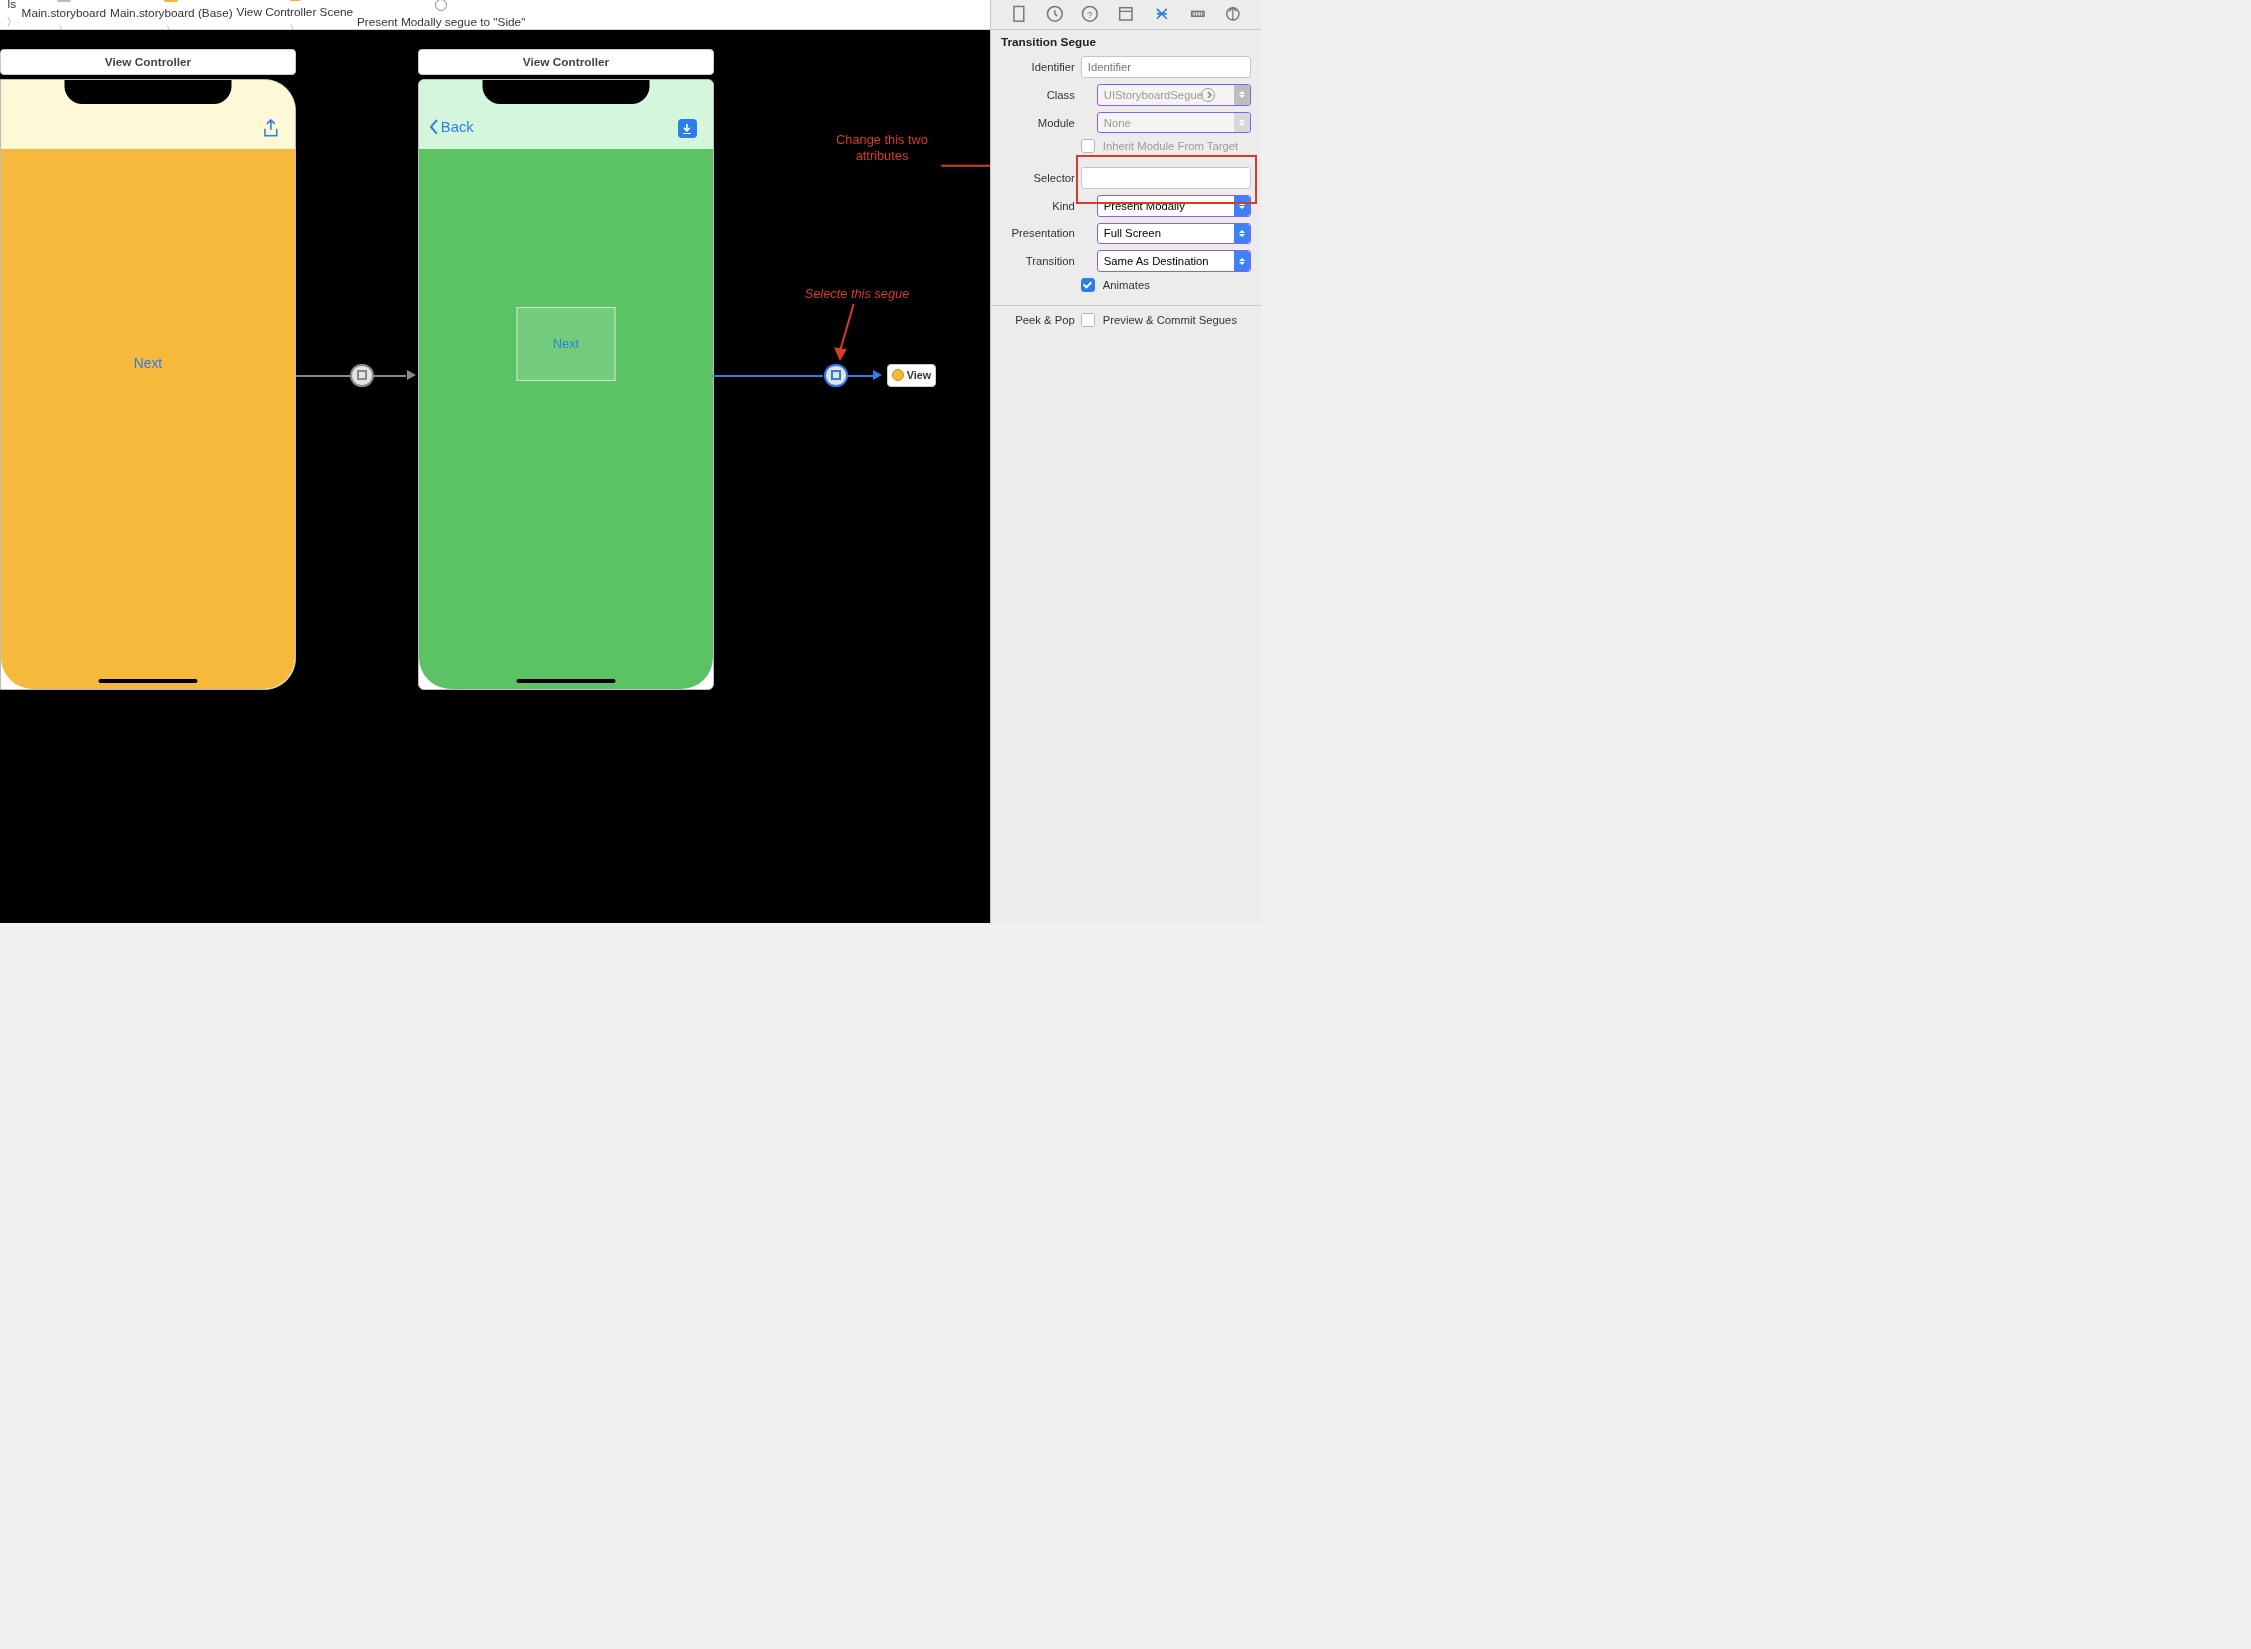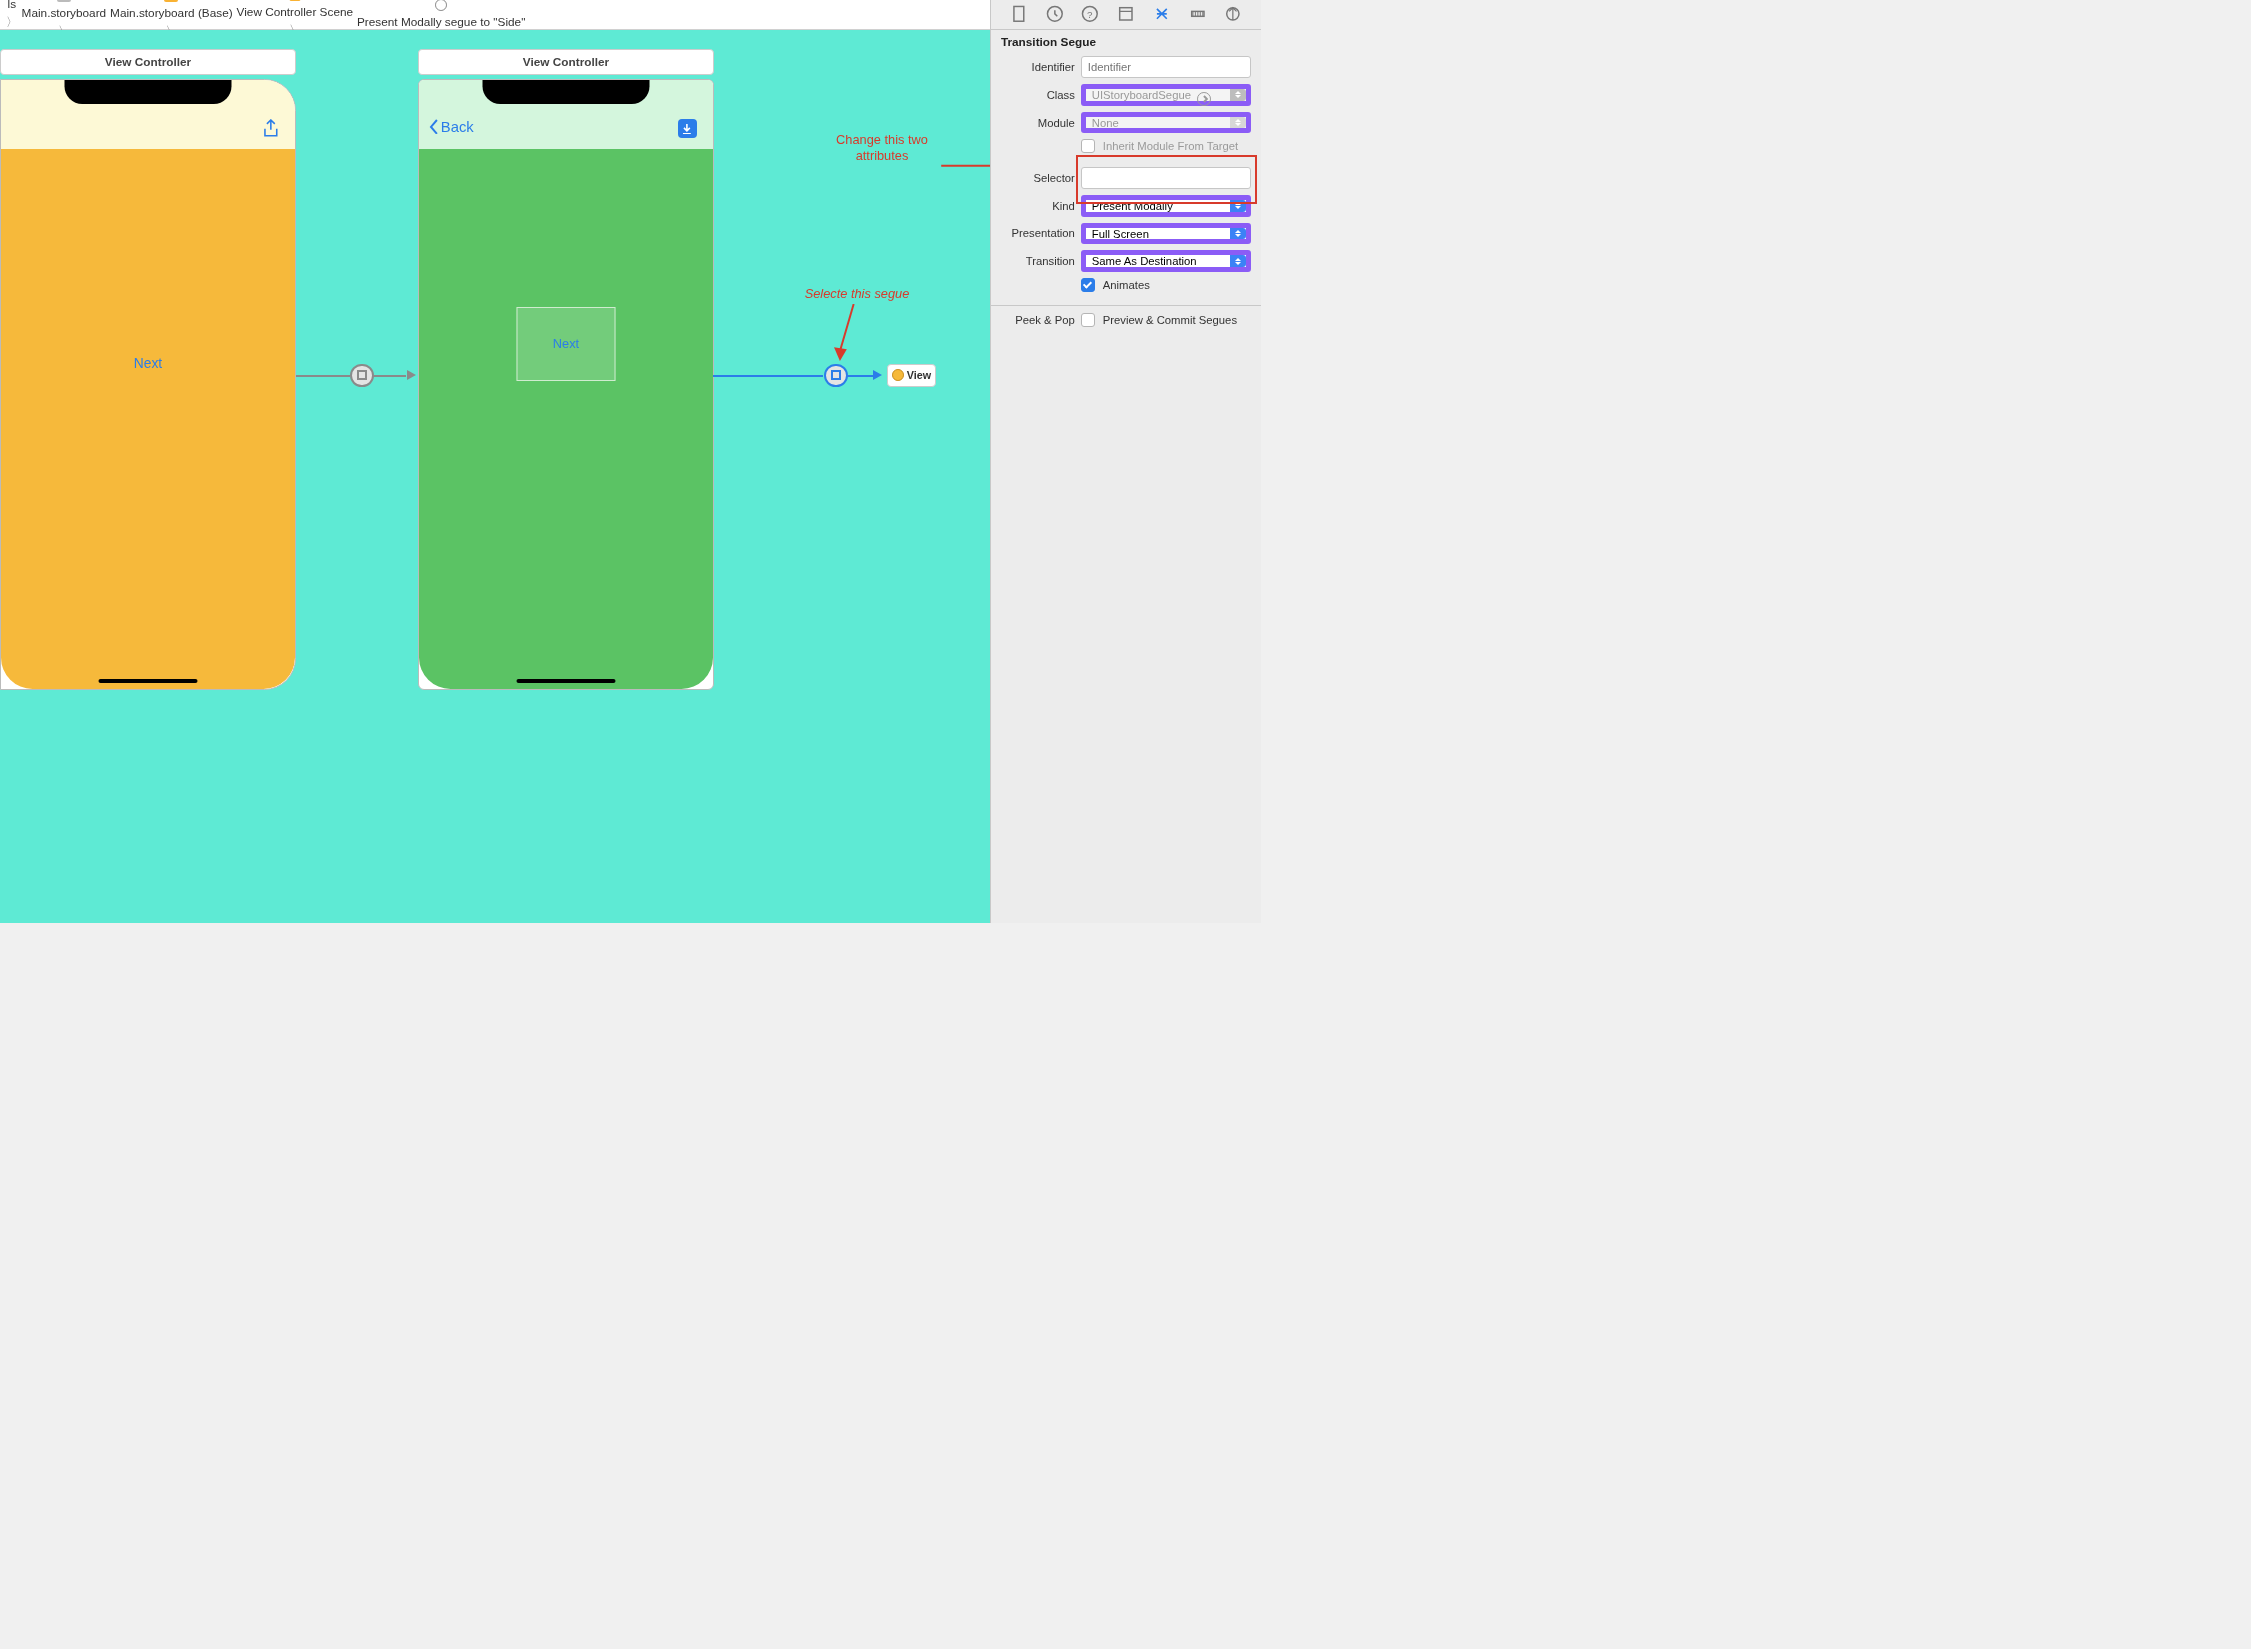--- a/index.html
+++ b/index.html
@@ -16,21 +16,21 @@
   .ico-story { background:#f9b233; border-radius:2px;}
   .ico-scene { border:1.5px solid #f9b233; border-radius:2px; width:11.8px; height:11.8px;}
   .ico-segue{ border:1.5px solid #888; border-radius:50%; width:11.8px; height:11.8px;}
   .top-tools { display:flex; align-items:center; gap:7.9px;}
   .tool-btn { width:21.7px; height:21.7px; display:flex; align-items:center; justify-content:center; color:#555; border-radius:3px;}
   .tool-btn svg{ width:15.8px; height:15.8px; }
   .tool-btn.warn { color:#f5a623;}
   .tool-sep{ width:1px; height:17.7px; background:#ccc;}
 
   
-  .canvas { position:absolute; top:29.6px; left:0; right:271px; bottom:0; background:#5eead4; overflow:hidden;}
+  .canvas { position:absolute; top:29.6px; left:0; right:271px; bottom:0; background:#000000; overflow:hidden;}
   .vc-title { position:absolute; width:296px; height:25.6px; background:#fff; border:1px solid #ccc; border-radius:3.9px; display:flex; align-items:center; justify-content:center; font-size:11.8px; font-weight:600; color:#444;}
   .phone { position:absolute; width:296px; height:611px; border:1px solid #bbb; border-radius:31.5px; overflow:hidden; background:#fff;}
   .notch { position:absolute; top:0; left:50%; transform:translateX(-50%); width:167px; height:24.6px; background:#000; border-radius:0 0 17.7px 17.7px; z-index:5;}
   .home-ind { position:absolute; bottom:5.9px; left:50%; transform:translateX(-50%); width:99px; height:3.9px; background:#000; border-radius:3px; z-index:5;}
 
   
   #phone1 .statusbar { height:69px; background:#fdf9d6;}
   #phone1 .body { position:absolute; top:69px; left:0; right:0; bottom:0; background:#f6b93b; border-radius:0 0 31.5px 31.5px;}
   #phone1 .share{ position:absolute; top:39px; right:15.8px; color:#2b7de9;}
   #phone1 .next{ position:absolute; top:276px; left:0; right:0; text-align:center; color:#2b7de9; font-size:13.8px;}
@@ -63,21 +63,21 @@
   
   .inspector { position:absolute; top:0; right:0; width:271px; bottom:0; background:#ececec; border-left:1px solid #c8c8c8;}
   .insp-tabs { height:29.6px; border-bottom:1px solid #c8c8c8; display:flex; align-items:center; justify-content:space-around; padding:0 9.9px;}
   .insp-tab{ width:19.7px; height:19.7px; display:flex; align-items:center; justify-content:center; color:#777;}
   .insp-tab.active{ color:#2b7de9;}
   .insp-section-title{ font-size:11.8px; font-weight:700; padding:5.9px 9.9px 3.9px 9.9px; color:#222;}
   .insp-body{ border-bottom:1px solid #c8c8c8; padding-bottom:9.9px;}
   .form-row{ display:flex; align-items:center; padding:3px 9.9px; gap:6px;}
   .form-row label{ width:74px; text-align:right; font-size:11.3px; color:#333;}
   .form-row input[type=text]{ flex:1; height:21.7px; border:1px solid #c6c6c6; border-radius:3px; padding:0 5.9px; font-size:11.3px; background:#fff;}
-  .form-row .select{ flex:1; height:21.7px; border:5px solid #8b5cf6; border-radius:3px; background:#fff; display:flex; align-items:flex-start; padding:0 3.9px 0 5.9px; font-size:11.3px; position:relative;}
+  .form-row .select{ flex:1; height:21.7px; border:1px solid #8b5cf6; border-radius:3px; background:#fff; display:flex; align-items:center; padding:0 3.9px 0 5.9px; font-size:11.3px; position:relative;margin-left:16px;}
   .form-row .select.disabled{ background:#f4f4f4; color:#999;}
   .select .chev{ position:absolute; right:0; top:0; width:15.8px; height:100%; background:#3b82f6; border-radius:0 3px 3px 0; display:flex; flex-direction:column; align-items:center; justify-content:center;}
   .select .chev::before{content:""; border-left:3px solid transparent; border-right:3px solid transparent; border-bottom:3px solid #fff; margin-bottom:1px;}
   .select .chev::after{content:""; border-left:3px solid transparent; border-right:3px solid transparent; border-top:3px solid #fff;}
   .select.disabled .chev{ background:#bdbdbd;}
   .circle-btn{ width:13.8px; height:13.8px; border:1.3px solid #999; border-radius:50%; margin-right:17.7px; display:flex; align-items:center; justify-content:center;}
   .circle-btn svg{width:7.9px;height:7.9px;stroke:#999;stroke-width:2;}
   .form-row .cb{ width:13.8px; height:13.8px; border:1px solid #b5b5b5; border-radius:3px; background:#fff; display:flex; align-items:center; justify-content:center; flex-shrink:0;}
   .form-row .cb.checked{ background:#2b7de9; border-color:#2b7de9;}
   .form-row .cb.checked::after{ content:""; width:3px; height:5.9px; border:solid #fff; border-width:0 2px 2px 0; transform:rotate(45deg); margin-top:-2px;}

